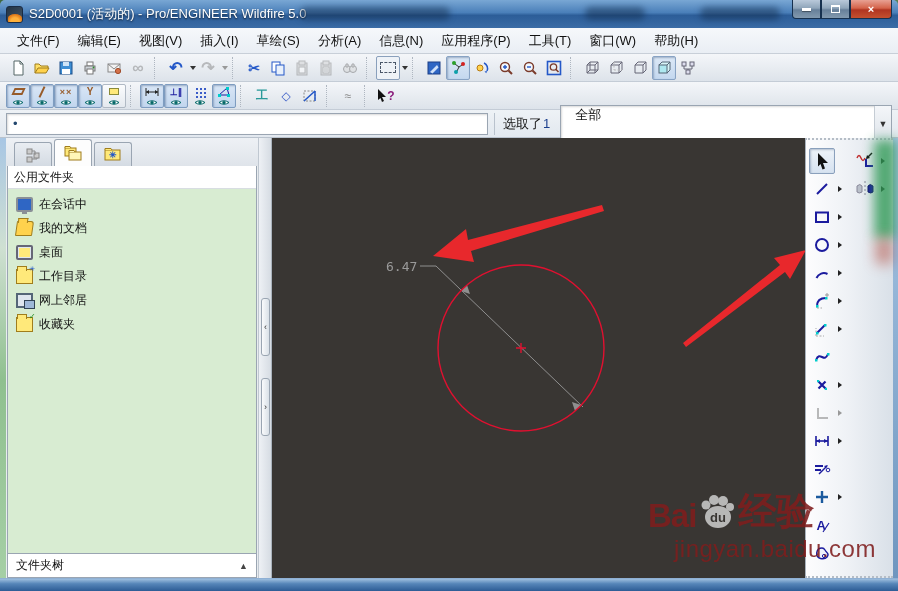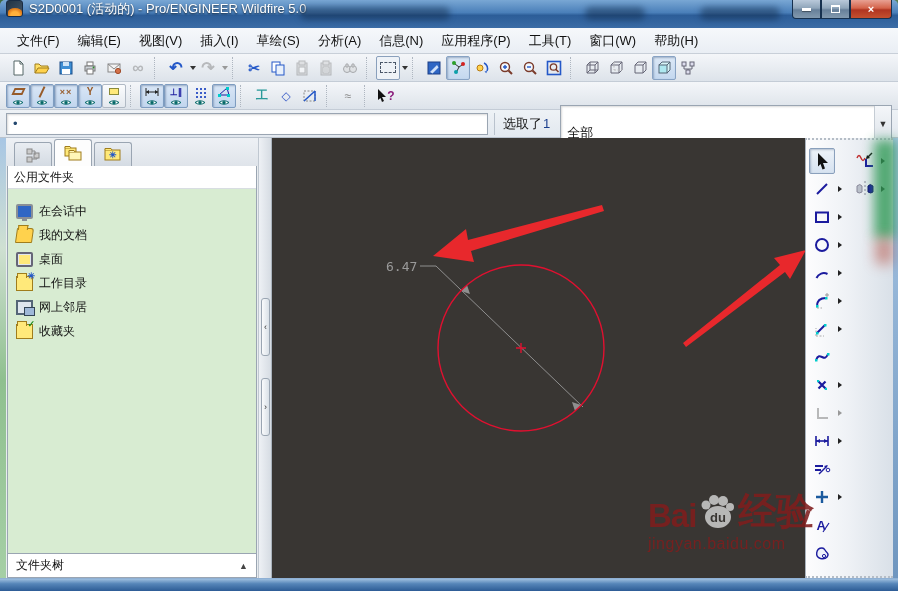--- a/index.html
+++ b/index.html
@@ -2,21 +2,21 @@
 <html><head>
 <meta charset="utf-8">
 <style>
   * { box-sizing: border-box; margin:0; padding:0; }
   html,body { width:898px; height:591px; overflow:hidden; font-family:"Liberation Sans", sans-serif; }
   body { background:linear-gradient(135deg,#4d7d4d,#7fae7f); position:relative; }
 
   .window { position:absolute; inset:0; display:flex; flex-direction:column; border-radius:5px 5px 0 0; overflow:hidden; box-shadow:0 0 6px rgba(0,0,0,.6); }
 
   
-  .titlebar { height:28px; background:linear-gradient(180deg,#79a7d4 0%,#4a7fb9 45%,#2c5d98 55%,#3b6ca6 100%); display:flex; padding:0 6px; position:relative; flex:0 0 28px; }
+  .titlebar { height:28px; background:linear-gradient(180deg,#79a7d4 0%,#4a7fb9 45%,#2c5d98 55%,#3b6ca6 100%); display:flex; align-items:center; padding:0 6px; position:relative; flex:0 0 28px; }
   .app-icon { width:17px; height:17px; border-radius:3px; background:linear-gradient(135deg,#234,#456); position:relative; overflow:hidden; margin-right:6px; border:1px solid #1a2c44; }
   .app-icon::after { content:""; position:absolute; left:1px; top:7px; width:14px; height:8px; background:radial-gradient(circle at 50% 100%, #ffb13b 40%, #e07b1a 70%); border-radius:50% 50% 0 0; }
   .title-text { color:#fff; font-size:13px; text-shadow:0 1px 2px rgba(0,0,0,.7); white-space:nowrap; }
   .smudge { position:absolute; top:7px; height:13px; background:rgba(16,42,74,.48); filter:blur(3px); border-radius:6px; }
   .win-controls { position:absolute; right:6px; top:0; display:flex; }
   .wbtn { width:29px; height:19px; border:1px solid #16304e; border-top:none; display:flex; align-items:center; justify-content:center; color:#fff; font-size:11px; background:linear-gradient(180deg,#b9c9da 0%,#8fa5ba 45%,#67809a 55%,#8299ae 100%); }
   .wbtn:first-child { border-radius:0 0 0 4px; }
   .wbtn.close { background:linear-gradient(180deg,#e8a193 0%,#d4634a 45%,#b03521 55%,#c4502f 100%); border-radius:0 0 4px 0; width:42px; font-weight:bold; }
   .minbar { width:9px; height:3px; background:#fff; box-shadow:0 1px 1px rgba(0,0,0,.4); }
   .maxbox { width:9px; height:8px; border:1px solid #fff; border-top:2px solid #fff; }
@@ -51,37 +51,37 @@
   .g-ibeam { color:#2a9a9a; font-size:12px; font-weight:bold; }
   .g-diamond { color:#3a5cc8; font-size:12px; }
   .g-measure { color:#888; font-size:12px; }
 
   
   .msgbar { height:28px; flex:0 0 28px; background:linear-gradient(180deg,#eef2f6,#e2e8ef); border-bottom:1px solid #b9c2cd; display:flex; align-items:center; padding:0 6px; gap:6px; }
   .msgbox { width:482px; height:22px; background:#fff; border:1px solid #9aa5b2; box-shadow:inset 1px 1px 2px rgba(0,0,0,.15); display:flex; align-items:center; padding:0 6px; font-size:12px; color:#111; white-space:nowrap; overflow:hidden; }
   .msgbox .bullet { color:#23476e; margin-right:5px; font-size:13px; }
   .selwrap { display:flex; align-items:center; border-left:1px solid #b9c2cd; padding-left:8px; height:22px; font-size:13px; color:#111; white-space:nowrap; }
   .selwrap .count { color:#1a3e8c; margin-left:1px; }
-  .combo { flex:1; height:38px; background:#fff; border:1px solid #9aa5b2; box-shadow:inset 1px 1px 2px rgba(0,0,0,.15); display:flex; align-items:flex-end; margin-left:4px; }
+  .combo { flex:1; height:38px; background:#fff; border:1px solid #9aa5b2; box-shadow:inset 1px 1px 2px rgba(0,0,0,.15); display:flex; align-items:flex-start; margin-left:4px;padding-left:8px; }
   .combo .val { flex:1; font-size:13px; padding:0 6px; color:#111; }
   .combo .btn { width:17px; height:100%; display:flex; align-items:center; justify-content:center; font-size:9px; color:#333; border-left:1px solid #c5ccd4; background:linear-gradient(180deg,#f4f6f9,#dde3ea); }
 
   
   .main { flex:1; display:flex; min-height:0; }
   .border-left { width:6px; background:linear-gradient(180deg,#a8c6e4 0%,#cfe0d2 25%,#8fc08f 55%,#a5cfa5 100%); flex:0 0 6px; }
   .border-right { width:5px; background:linear-gradient(180deg,#a8c6e4,#6f96bf); flex:0 0 5px; }
 
   
   .sidebar { width:252px; flex:0 0 252px; display:flex; flex-direction:column; background:#e8ecef; }
   .tabs { height:28px; display:flex; align-items:flex-end; padding-left:8px; gap:2px; background:linear-gradient(180deg,#eef1f5,#dfe4ea); }
   .tab { width:38px; height:24px; border:1px solid #9aa5b2; border-bottom:none; border-radius:3px 3px 0 0; display:flex; align-items:center; justify-content:center; background:linear-gradient(180deg,#e9edf2,#d4dbe3); }
   .tab.active { height:27px; background:#fdfdfd; }
   .sb-panel { flex:1; background:#fff; border:1px solid #9aa5b2; border-top:none; margin:0 1px; display:flex; flex-direction:column; min-height:0; }
   .sb-header { height:23px; display:flex; align-items:center; font-size:12px; color:#111; padding:0 6px; background:#fff; border-bottom:1px solid #d8dde2; }
-  .sb-list { flex:1; background:#d8ecd2; padding-top:10px; overflow:hidden; }
+  .sb-list { flex:1; background:#d8ecd2; padding-top:3px; overflow:hidden;font-family:Liberation Mono, monospace; }
   .sb-item { height:24px; display:flex; align-items:center; gap:6px; padding:0 8px; font-size:12px; color:#111; }
   .sb-footer { height:24px; border-top:1px solid #9aa5b2; background:#fff; display:flex; align-items:center; justify-content:space-between; padding:0 8px; font-size:12px; color:#111; }
   .sb-footer .up { font-size:9px; color:#444; }
 
   
   .ic { width:17px; height:15px; position:relative; flex:0 0 17px; }
   .monitor { background:#2f66c4; border:2px solid #8a8f96; border-radius:2px; }
   .monitor::after { content:""; position:absolute; left:4px; right:4px; bottom:-4px; height:2px; background:#8a8f96; }
   .desktopic { background:#dfe6ee; border:2px solid #667; border-radius:2px; }
   .desktopic::after { content:""; position:absolute; inset:1px; background:#ffe97a; }
@@ -112,21 +112,21 @@
   .rbtn.disabled { filter:grayscale(1) opacity(.5); }
   .flyout { width:0; height:0; border-top:3.5px solid transparent; border-bottom:3.5px solid transparent; border-left:4.5px solid #222; margin-left:3px; }
   .flyout.grey { border-left-color:#999; }
   .flyout.hidden { visibility:hidden; }
 
   
   .watermark { position:absolute; left:648px; top:492px; z-index:50; color:#7f1d1d; opacity:.88; pointer-events:none; }
   .wm-row1 { display:flex; align-items:flex-end; gap:1px; }
   .wm-brand { font-size:33px; font-weight:bold; letter-spacing:-1px; line-height:1; }
   .wm-suffix { font-size:38px; font-weight:bold; line-height:1.05; }
-  .wm-url { font-size:16px; margin-top:3px; letter-spacing:.5px; }
+  .wm-url { font-size:24px; margin-top:3px; letter-spacing:.5px;margin-left:26px; }
   .blob-green { position:absolute; right:2px; top:140px; width:22px; height:98px; background:#2f9a55; filter:blur(6px); opacity:.8; z-index:40; pointer-events:none; }
   .blob-red { position:absolute; right:6px; top:238px; width:16px; height:26px; background:#b04030; filter:blur(7px); opacity:.55; z-index:40; pointer-events:none; }
 
   .border-bottom { height:13px; flex:0 0 13px; background:linear-gradient(180deg,#9dbede 0%,#5585b8 40%,#2d5c95 100%); border-top:1px solid #8fb0d4; }
 
   .eye { display:block; }
 </style>
 </head>
 <body>
 

